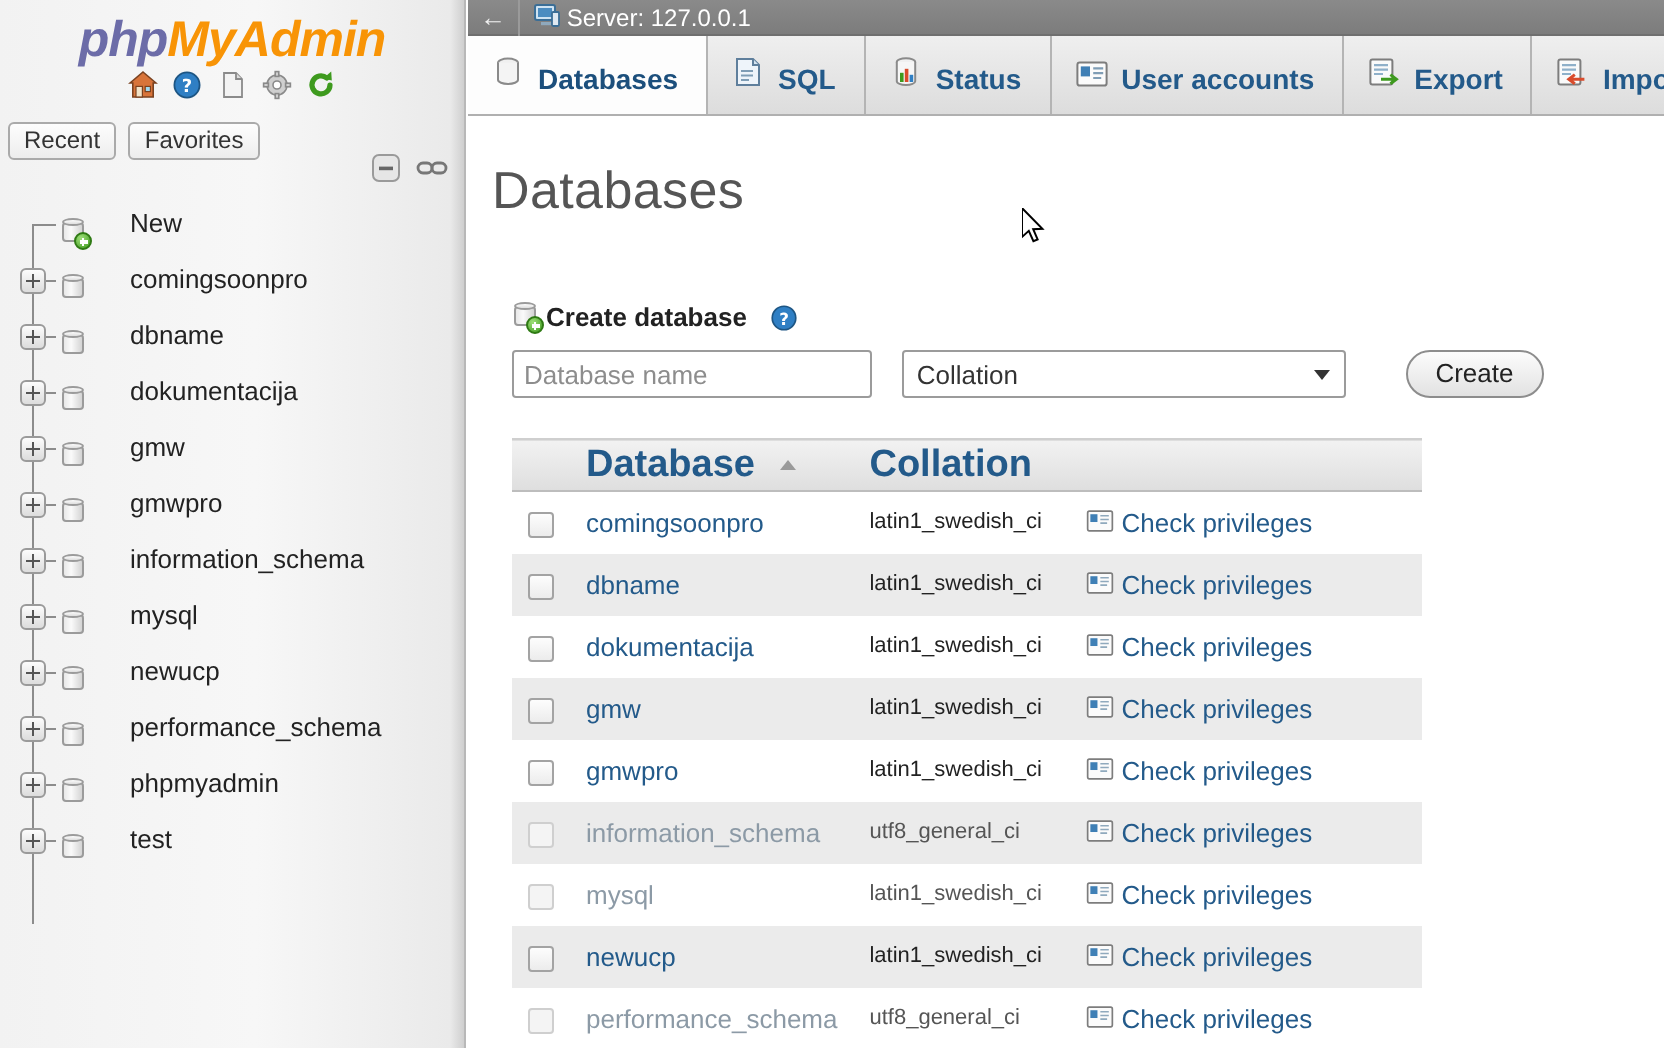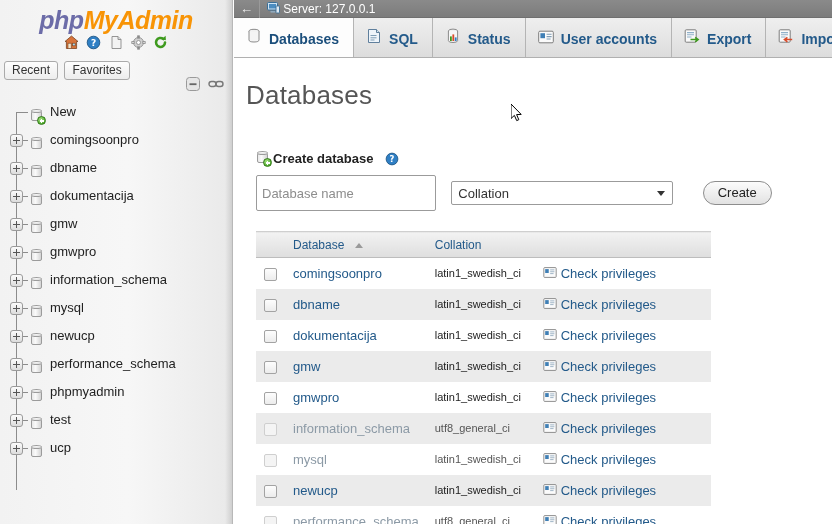--- a/index.html
+++ b/index.html
@@ -96,21 +96,21 @@
     cursor: pointer;
   }
   .tree-row .expander::before,
   .tree-row .expander::after {
     content: ""; position: absolute; background: #555;
   }
   .tree-row .expander::before { left: 2px; top: 5px; width: 7px; height: 1px; }
   .tree-row .expander::after  { left: 5px; top: 2px; width: 1px; height: 7px; }
 
   .tree-row .db-ic { position: absolute; left: 30px; top: 7px; }
-  .tree-row .lbl { margin-left: 42px; }
+  .tree-row .lbl { margin-left: 57px; }
 
   
   .cyl {
     position: relative; display:inline-block;
     width: 13px; height: 14px;
   }
   .cyl .body {
     position:absolute; left:1px; top:2px; width:11px; height:10px;
     background: linear-gradient(to right,#e8e8e8,#fafafa 40%,#d4d4d4);
     border: 1px solid #9b9b9b;
@@ -210,21 +210,21 @@
   #create-section { margin: 40px 0 0 12px; }
   .create-head {
     font-size: 13px; font-weight: bold; color: #222;
     white-space: nowrap; margin-bottom: 6px;
   }
   .create-head .cyl { vertical-align: -2px; margin-right: 4px; }
   .help-ic { display:inline-block; vertical-align: -3px; margin-left: 8px; }
 
   .create-form { white-space: nowrap; }
   #dbname-input {
-    width: 180px; height: 36px;
+    width: 180px; height: 24px;
     border: 1px solid #9b9b9b;
     border-radius: 2px;
     font-size: 13px;
     color: #7f1d1d;
     padding: 0 5px;
     font-family: "Liberation Sans", sans-serif;
     vertical-align: middle;
     background: #fff;
   }
   #dbname-input::placeholder { color: #8d8d8d; }
@@ -268,22 +268,22 @@
   #db-table {
     margin: 20px 0 0 12px;
     border-collapse: collapse;
     font-size: 13px;
   }
   #db-table th {
     background: linear-gradient(to bottom,#f2f2f2,#dedede);
     border-top: 1px solid #cfcfcf;
     border-bottom: 1px solid #bdbdbd;
     color: #235a8a;
-    font-size: 12px;
-    font-weight: normal;
+    font-size: 19px;
+    font-weight: bold;
     text-align: left;
     height: 26px;
     padding: 0 8px;
     white-space: nowrap;
   }
   #db-table th.c-check { width: 26px; padding: 0; }
   #db-table th.c-name  { width: 132px; }
   #db-table th.c-coll  { width: 108px; }
   #db-table th.c-priv  { width: 176px; }
   .sort-arrow {
@@ -420,21 +420,20 @@
         <div class="tree-row"><span class="trunk"></span><span class="elbow"></span><span class="expander"></span><span class="db-ic"><span class="cyl"><span class="body"></span><span class="top"></span></span></span><span class="lbl">dbname</span></div>
         <div class="tree-row"><span class="trunk"></span><span class="elbow"></span><span class="expander"></span><span class="db-ic"><span class="cyl"><span class="body"></span><span class="top"></span></span></span><span class="lbl">dokumentacija</span></div>
         <div class="tree-row"><span class="trunk"></span><span class="elbow"></span><span class="expander"></span><span class="db-ic"><span class="cyl"><span class="body"></span><span class="top"></span></span></span><span class="lbl">gmw</span></div>
         <div class="tree-row"><span class="trunk"></span><span class="elbow"></span><span class="expander"></span><span class="db-ic"><span class="cyl"><span class="body"></span><span class="top"></span></span></span><span class="lbl">gmwpro</span></div>
         <div class="tree-row"><span class="trunk"></span><span class="elbow"></span><span class="expander"></span><span class="db-ic"><span class="cyl"><span class="body"></span><span class="top"></span></span></span><span class="lbl">information_schema</span></div>
         <div class="tree-row"><span class="trunk"></span><span class="elbow"></span><span class="expander"></span><span class="db-ic"><span class="cyl"><span class="body"></span><span class="top"></span></span></span><span class="lbl">mysql</span></div>
         <div class="tree-row"><span class="trunk"></span><span class="elbow"></span><span class="expander"></span><span class="db-ic"><span class="cyl"><span class="body"></span><span class="top"></span></span></span><span class="lbl">newucp</span></div>
         <div class="tree-row"><span class="trunk"></span><span class="elbow"></span><span class="expander"></span><span class="db-ic"><span class="cyl"><span class="body"></span><span class="top"></span></span></span><span class="lbl">performance_schema</span></div>
         <div class="tree-row"><span class="trunk"></span><span class="elbow"></span><span class="expander"></span><span class="db-ic"><span class="cyl"><span class="body"></span><span class="top"></span></span></span><span class="lbl">phpmyadmin</span></div>
         <div class="tree-row"><span class="trunk"></span><span class="elbow"></span><span class="expander"></span><span class="db-ic"><span class="cyl"><span class="body"></span><span class="top"></span></span></span><span class="lbl">test</span></div>
-        <div class="tree-row"><span class="trunk"></span><span class="elbow"></span><span class="expander"></span><span class="db-ic"><span class="cyl"><span class="body"></span><span class="top"></span></span></span><span class="lbl">ucp</span></div>
         <div class="tree-row">
           <span class="trunk"></span>
         </div>
       </div>
   </div>
 
   <div id="main">
 
     <div id="serverbar">
       <span id="backbtn">←</span>

